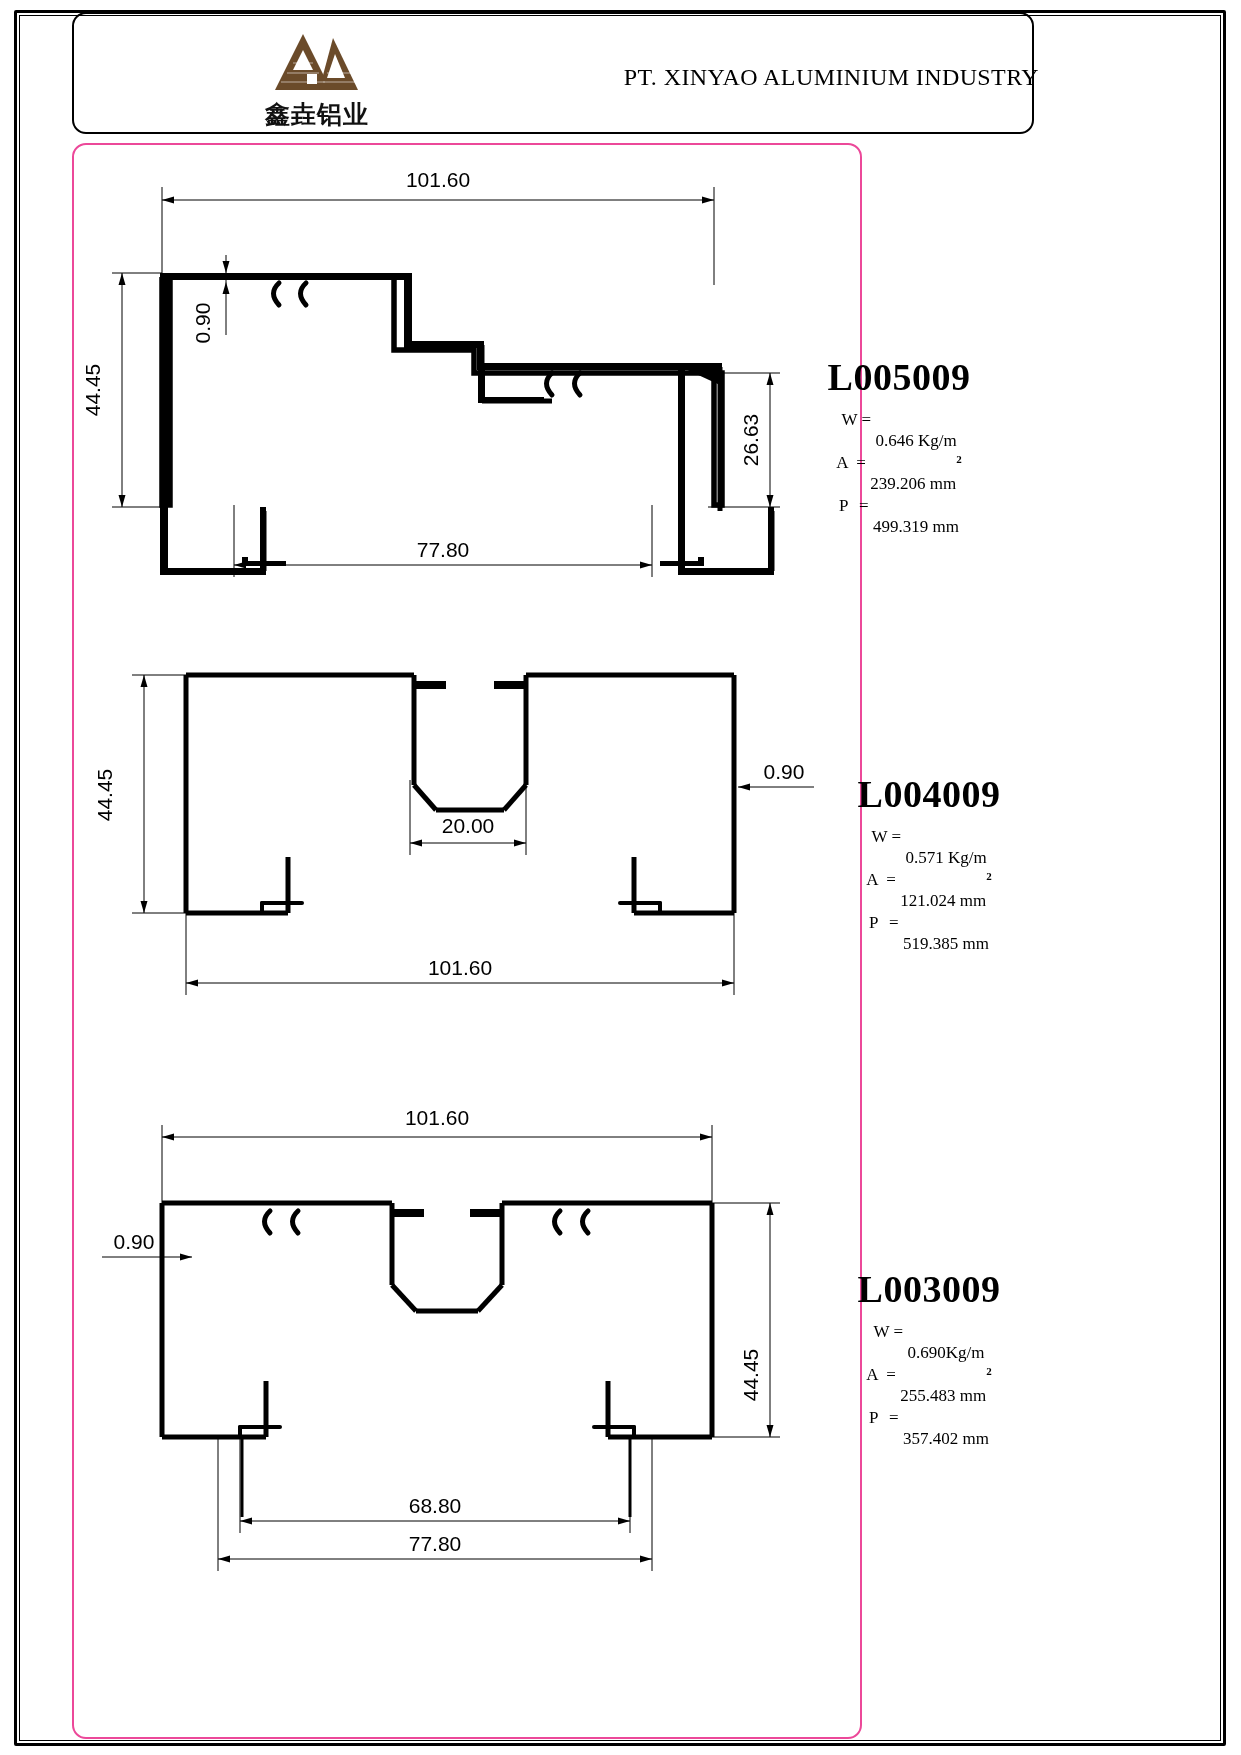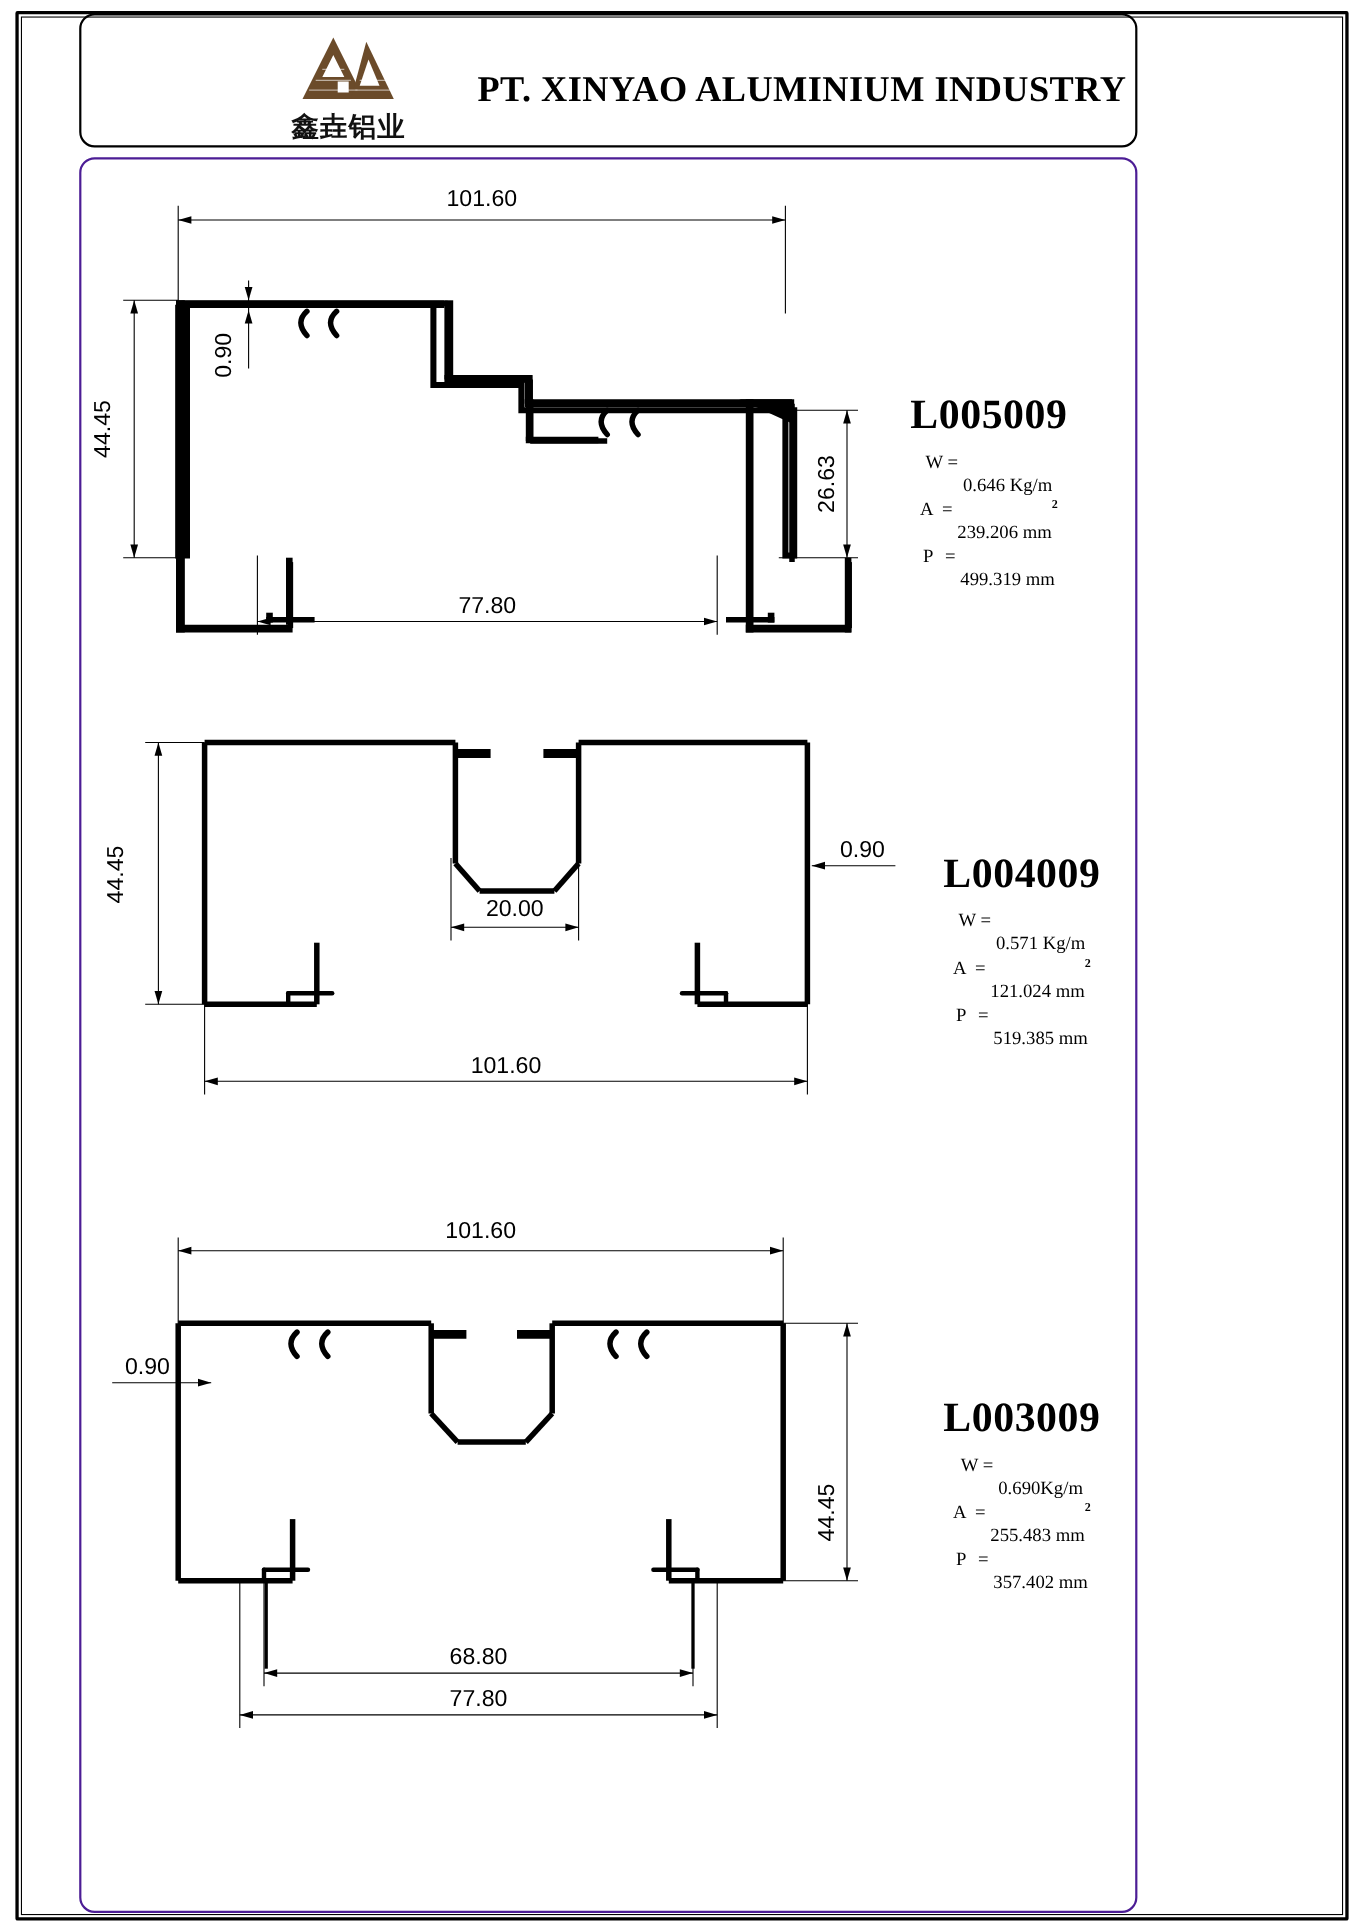--- a/index.html
+++ b/index.html
@@ -43,44 +43,44 @@
     box-sizing:border-box;
     display:flex;align-items:center;
   }
   .logo-wrap{
     position:absolute;left:158px;top:14px;
     width:170px;height:108px;
     display:flex;flex-direction:column;align-items:center;justify-content:flex-start;
   }
   .logo-mark{display:block;}
   .logo-cn{
-    font-family:Liberation Serif, serif;
+    font-family:Liberation Mono, monospace;
     font-weight:bold;
     font-size:25px;
     letter-spacing:1px;
     line-height:1;
     margin-top:-2px;
     color:#111;
   }
   .company-title{
     position:absolute;
     left:345px;top:50px;
     width:620px;
-    text-align:center;
-    font-size:33px;
-    font-weight:bold;
+    text-align:right;
+    font-size:24px;
+    font-weight:normal;
     letter-spacing:.4px;
     white-space:nowrap;
   }
   
   .draw-block{
     position:absolute;
     left:72px;top:143px;
-    width:962px;height:1596px;
-    border:2px solid #4c1d95;
+    width:790px;height:1596px;
+    border:2px solid #ec4899;
     border-radius:14px;
     box-sizing:border-box;
   }
   .profile-svg{position:absolute;left:0;top:0;}
   
   .label-grp{position:absolute;text-align:center;}
   .label-code{
     font-size:38px;font-weight:bold;letter-spacing:.5px;line-height:1;
     white-space:nowrap;
   }

